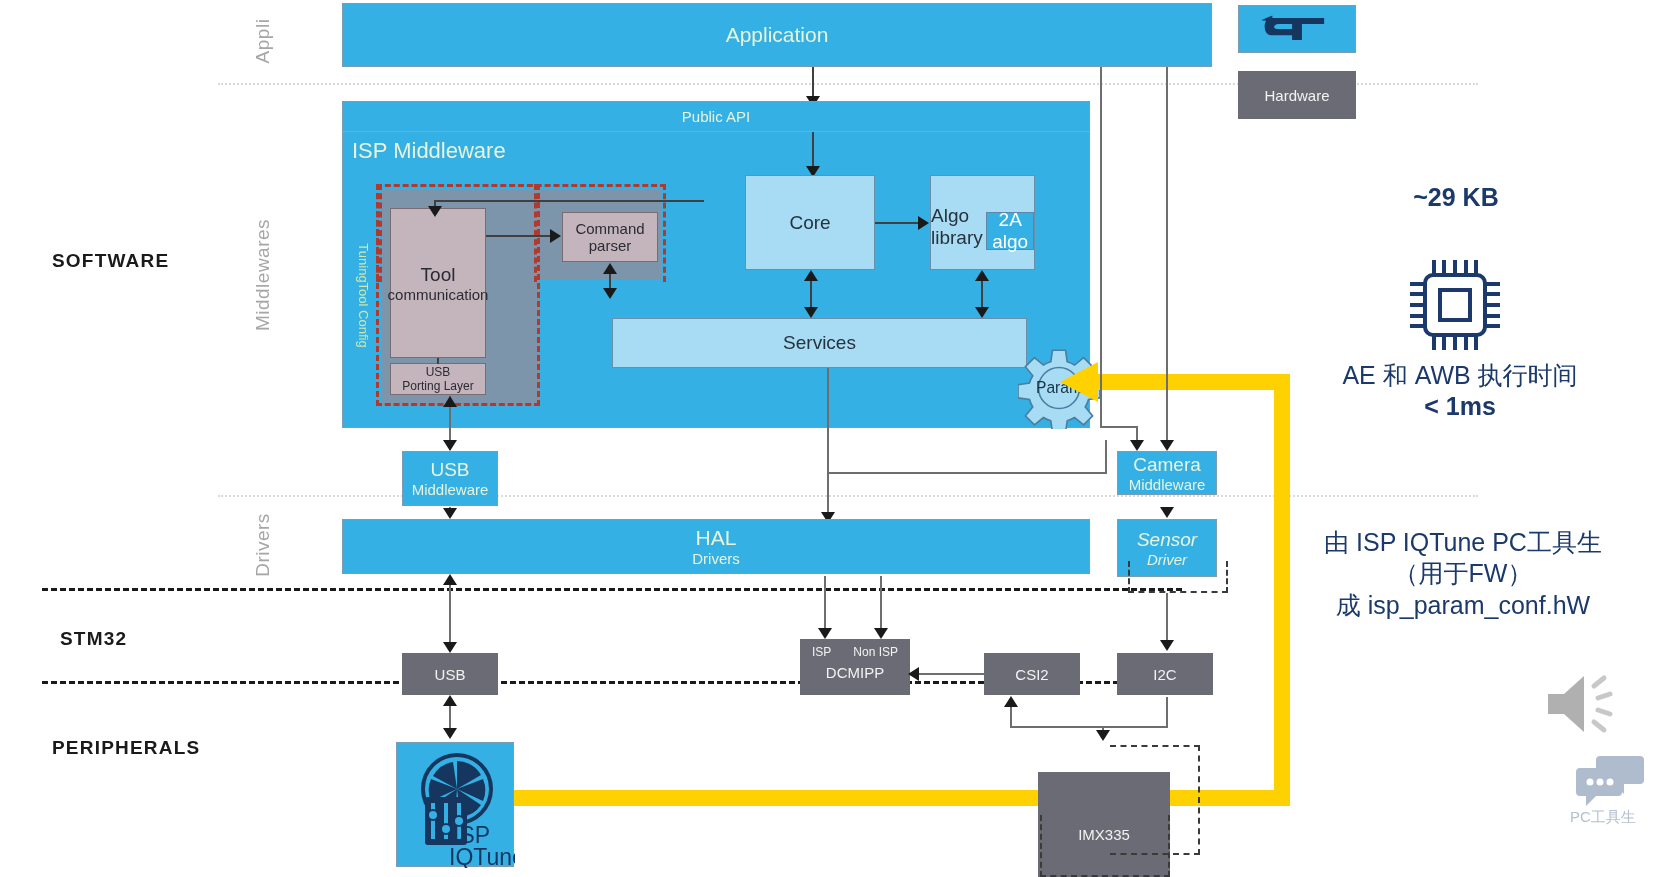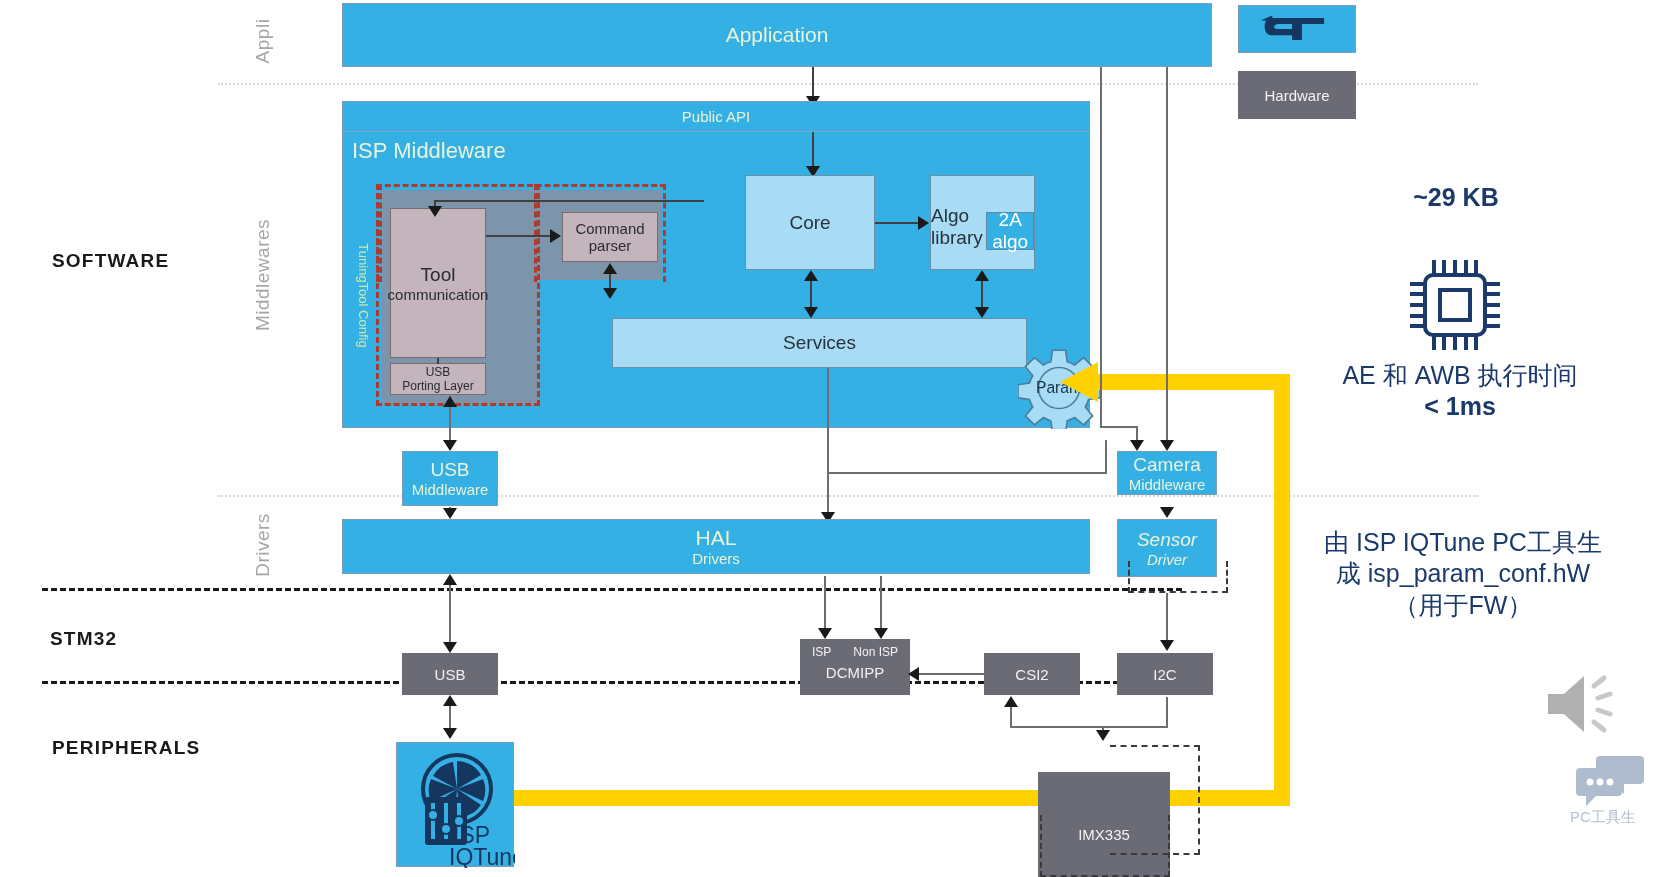--- a/index.html
+++ b/index.html
@@ -48,21 +48,21 @@
 </style>
 </head>
 <body>
 
 <div class="abs dotline" style="left:218px;top:83px;width:1260px;"></div>
 <div class="abs dotline" style="left:218px;top:495px;width:1260px;"></div>
 <div class="abs dashline" style="left:42px;top:588px;width:1140px;"></div>
 <div class="abs dashline" style="left:42px;top:681px;width:1140px;"></div>
 
 <div class="abs side-label" style="left:52px;top:250px;">SOFTWARE</div>
-<div class="abs side-label" style="left:50px;top:628px;text-align:center;">STM32</div>
+<div class="abs side-label" style="left:60px;top:628px;text-align:center;">STM32</div>
 <div class="abs side-label" style="left:52px;top:737px;">PERIPHERALS</div>
 
 <div class="abs" style="left:240px;top:10px;width:46px;height:62px;display:flex;align-items:center;justify-content:center;">
   <span class="band-label">Appli</span>
 </div>
 <div class="abs" style="left:240px;top:200px;width:46px;height:150px;display:flex;align-items:center;justify-content:center;">
   <span class="band-label">Middlewares</span>
 </div>
 <div class="abs" style="left:240px;top:500px;width:46px;height:90px;display:flex;align-items:center;justify-content:center;">
   <span class="band-label">Drivers</span>
@@ -322,22 +322,22 @@
   </svg>
 </div>
 
 <div class="abs note" style="left:1300px;top:360px;width:320px;">
   <div>AE 和 AWB 执行时间</div>
   <div style="font-weight:bold;">&lt; 1ms</div>
 </div>
 
 <div class="abs note" style="left:1298px;top:527px;width:330px;">
   <div>由 ISP IQTune PC工具生</div>
+  <div>（用于FW）</div>
   <div>成 isp_param_conf.hW</div>
-  <div>（用于FW）</div>
 </div>
 
 <div class="abs" style="left:1538px;top:668px;width:84px;height:72px;">
   <svg width="84" height="72" viewBox="0 0 84 72">
     <path d="M10 26 L26 26 L46 8 L46 64 L26 46 L10 46 Z" fill="#b0b0b0"></path>
     <g stroke="#c8c8c8" stroke-width="5" stroke-linecap="round">
       <line x1="56" y1="18" x2="66" y2="10"></line>
       <line x1="60" y1="30" x2="72" y2="26"></line>
       <line x1="60" y1="42" x2="72" y2="46"></line>
       <line x1="56" y1="54" x2="66" y2="62"></line>

